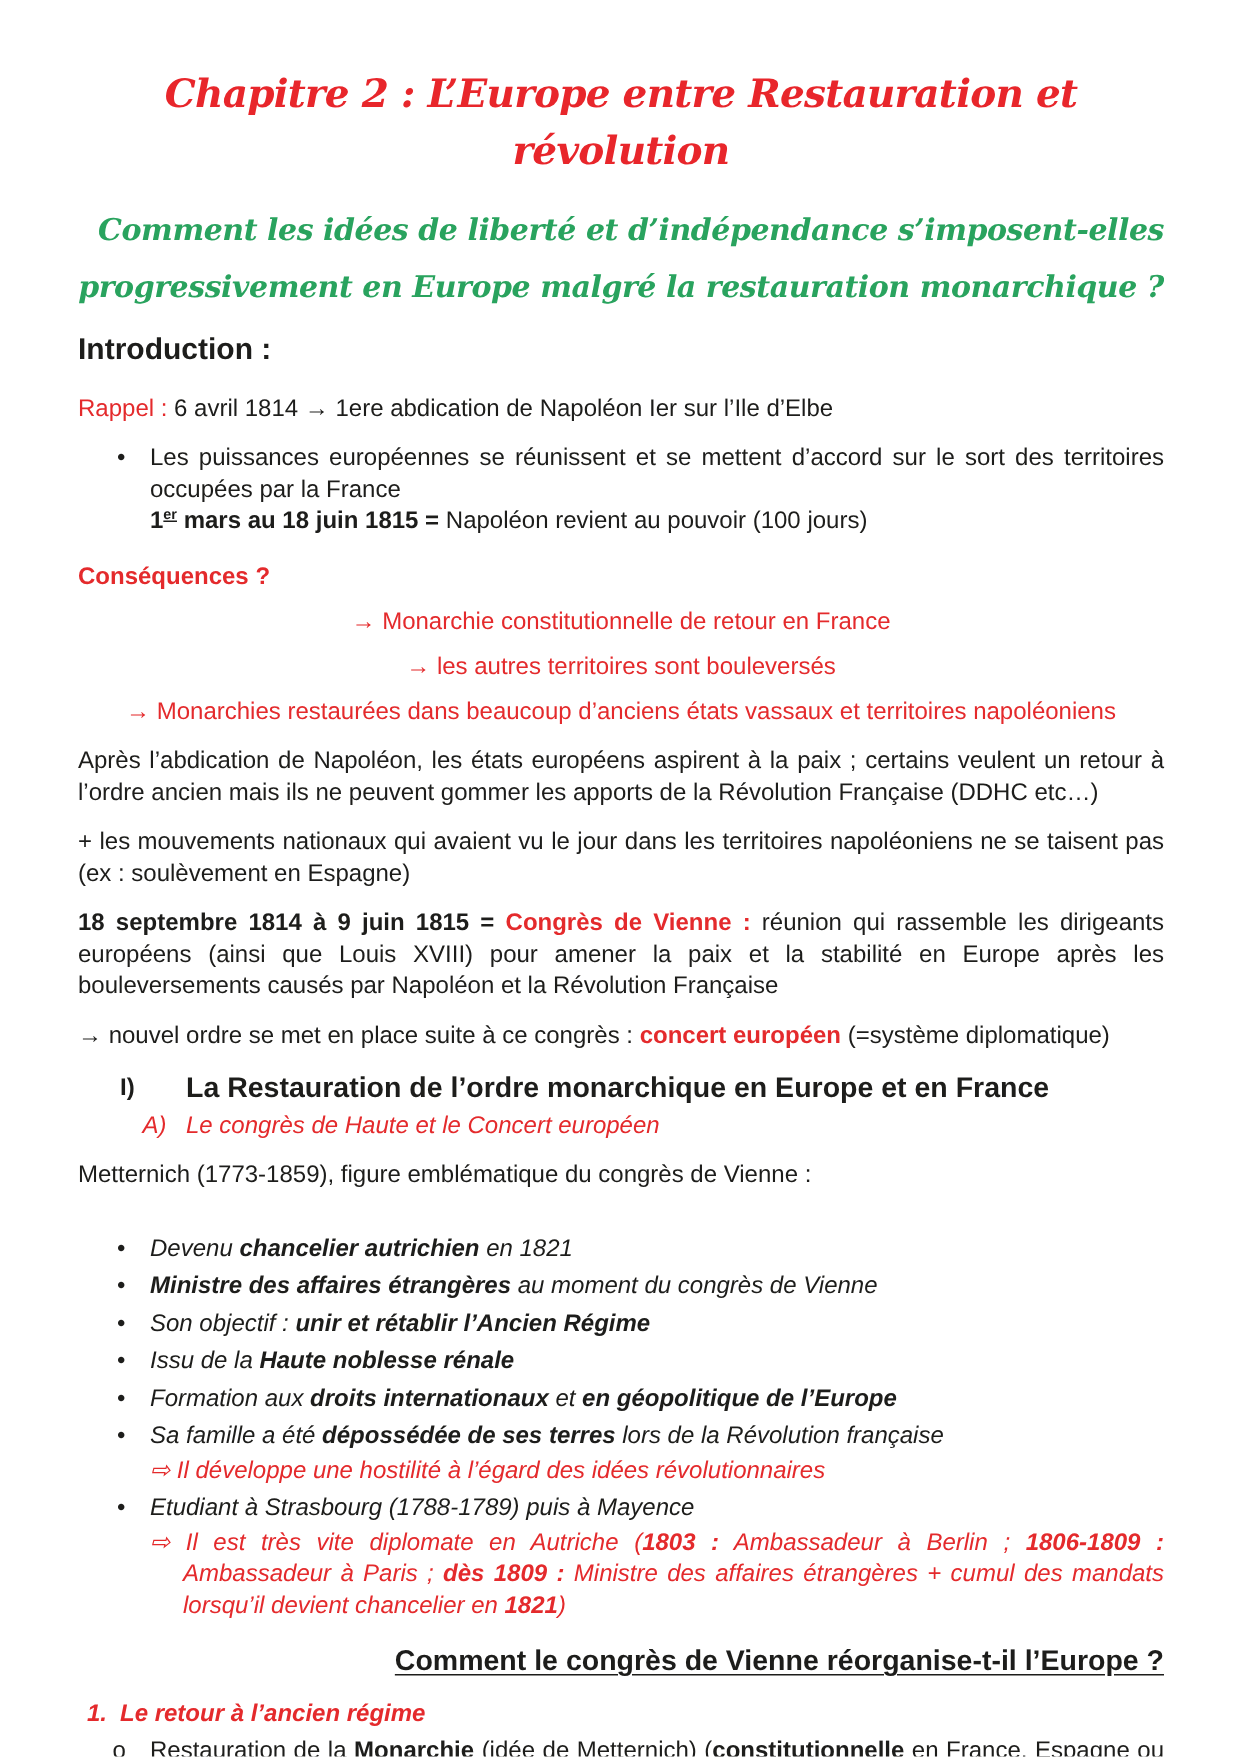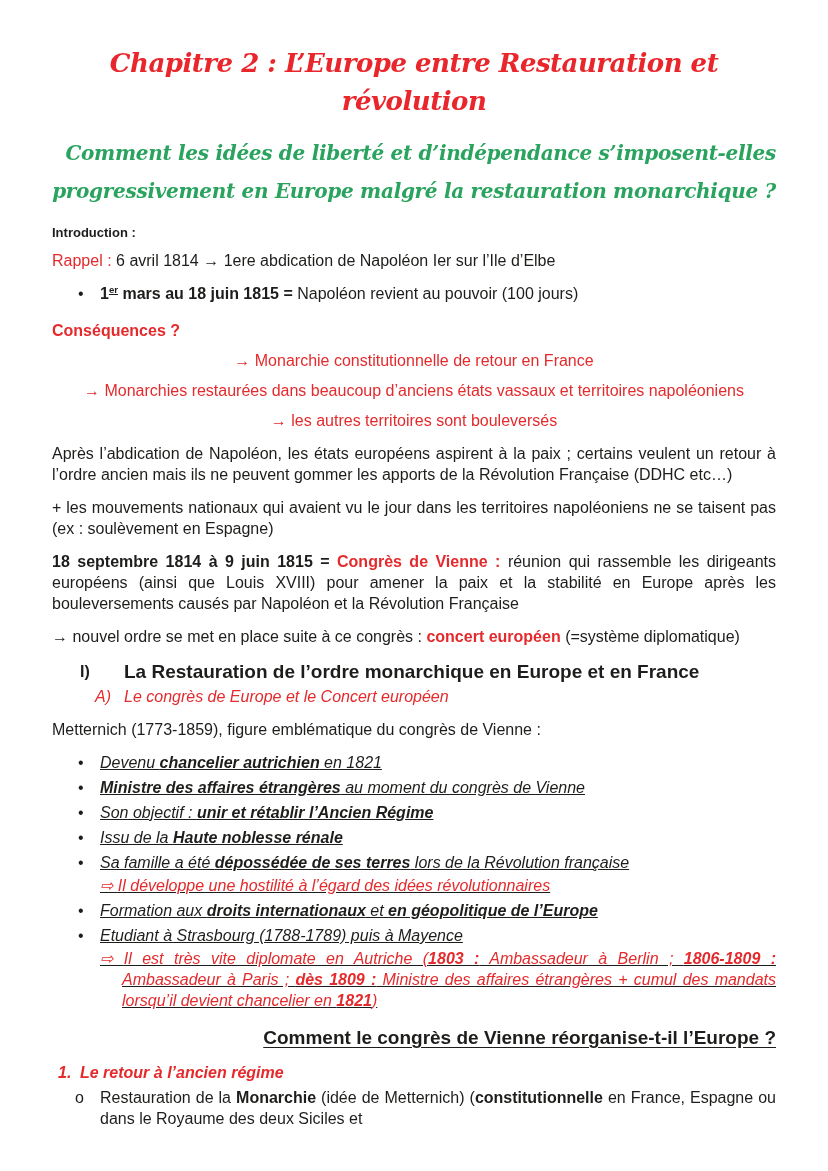--- a/index.html
+++ b/index.html
@@ -20,32 +20,32 @@
   .chapter-title{
     margin:0;text-align:center;color:var(--title_red);
     font-family:"DejaVu Serif",serif;font-style:italic;font-weight:700;
     font-size:26px;line-height:38px;letter-spacing:-0.5px;
   }
   .subtitle{
     margin-top:14px;text-align:right;color:var(--green);
     font-family:"DejaVu Serif",serif;font-style:italic;font-weight:700;
     font-size:20px;line-height:38px;letter-spacing:-0.3px;
   }
-  .h-intro{margin:10px 0 0;font-size:13px;line-height:26px;font-weight:700;}
+  .h-intro{margin:10px 0 0;font-size:20px;line-height:26px;font-weight:700;}
   p{margin:12px 0 0;}
-  .rappel{margin-top:4px;}
+  .rappel{margin-top:16px;}
   .h-red{margin-top:16px;color:var(--red);font-weight:700;}
   .red-line{margin-top:9px;color:var(--red);text-align:center;}
   .italic{}
   .justify{text-align:justify;}
 
   ul.disc-list{list-style:none;margin:12px 0 0;padding:0;}
   ul.disc-list li{position:relative;padding-left:48px;margin-bottom:4px;}
   ul.disc-list li::before{content:"\2022";position:absolute;left:26px;top:0;}
-  ul.disc-list.mett{margin-top:12px;text-decoration:underline;}
+  ul.disc-list.mett{margin-top:28px;}
 
   .sub-note{margin-top:2px;padding-left:22px;text-indent:-22px;color:var(--red);}
 
   .sect{display:flex;margin-top:12px;padding-left:28px;font-weight:700;font-size:19px;line-height:25px;}
   .sect-num{width:44px;flex:none;font-size:16px;}
   .subsect{display:flex;margin-top:2px;padding-left:43px;color:var(--red);font-style:italic;}
   .subsect-num{width:29px;flex:none;}
 
   .question{
     margin:14px 0 0;text-align:right;font-weight:700;font-size:19px;line-height:25px;
@@ -73,69 +73,70 @@
     <div>Comment les idées de liberté et d’indépendance s’imposent-elles</div>
     <div>progressivement en Europe malgré la restauration monarchique ?</div>
   </div>
 
   <h2 class="h-intro">Introduction :</h2>
 
   <p class="rappel"><span class="seg-r">Rappel :</span><span>  6 avril 1814 → 1ere abdication de Napoléon Ier sur l’Ile d’Elbe</span></p>
 
   <ul class="disc-list">
     <li>
+      <div class="justify"><span>Les puissances européennes se réunissent et se mettent d’accord sur le sort des territoires occupées par la France</span></div>
       <div><span class="seg-b">1</span><span class="seg-b seg-sup">er</span><span class="seg-b"> mars au 18 juin 1815 = </span><span>Napoléon revient au pouvoir (100 jours)</span></div>
     </li>
   </ul>
 
   <p class="h-red">Conséquences ?</p>
 
   <p class="red-line">→ Monarchie constitutionnelle de retour en France</p>
+  <p class="red-line">→ les autres territoires sont bouleversés</p>
   <p class="red-line">→ Monarchies restaurées dans beaucoup d’anciens états vassaux et territoires napoléoniens</p>
-  <p class="red-line">→ les autres territoires sont bouleversés</p>
 
   <p class="italic justify">Après l’abdication de Napoléon, les états européens aspirent à la paix ; certains veulent un retour à l’ordre ancien mais ils ne peuvent gommer les apports de la Révolution Française (DDHC etc…)</p>
 
   <p class="italic justify">+ les mouvements nationaux qui avaient vu le jour dans les territoires napoléoniens ne se taisent pas (ex :  soulèvement en Espagne)</p>
 
   <p class="justify"><span class="seg-b">18 septembre 1814 à 9 juin 1815 = </span><span class="seg-b seg-r">Congrès de Vienne : </span><span>réunion qui rassemble les dirigeants européens (ainsi que Louis XVIII) pour amener la paix et la stabilité en Europe après les bouleversements causés par Napoléon et la Révolution Française</span></p>
 
   <p><span>→ nouvel ordre se met en place suite à ce congrès : </span><span class="seg-b seg-r">concert européen</span><span> (=système diplomatique)</span></p>
 
   <div class="sect">
     <span class="sect-num">I)</span>
     <span class="sect-title">La Restauration de l’ordre monarchique en Europe et en France</span>
   </div>
 
   <div class="subsect">
     <span class="subsect-num">A)</span>
-    <span>Le congrès de Europe et le Concert européen</span>
+    <span>Le congrès de Haute et le Concert européen</span>
   </div>
 
   <p>Metternich (1773-1859), figure emblématique du congrès de Vienne :</p>
 
   <ul class="disc-list mett">
     <li>
       <div><span class="seg-i">Devenu </span><span class="seg-b seg-i">chancelier autrichien</span><span class="seg-i"> en 1821</span></div>
     </li>
     <li>
       <div><span class="seg-b seg-i">Ministre des affaires étrangères</span><span class="seg-i"> au moment du congrès de Vienne</span></div>
     </li>
     <li>
       <div><span class="seg-i">Son objectif : </span><span class="seg-b seg-i">unir et rétablir l’Ancien Régime</span></div>
     </li>
     <li>
       <div><span class="seg-i">Issu de la </span><span class="seg-b seg-i">Haute noblesse rénale</span></div>
     </li>
     <li>
+      <div><span class="seg-i">Formation aux </span><span class="seg-b seg-i">droits internationaux</span><span class="seg-i"> et </span><span class="seg-b seg-i">en géopolitique de l’Europe</span></div>
+    </li>
+    <li>
       <div><span class="seg-i">Sa famille a été </span><span class="seg-b seg-i">dépossédée de ses terres</span><span class="seg-i"> lors de la Révolution française</span></div>
       <div class="sub-note"><span class="seg-r seg-i">⇨ </span><span class="seg-r seg-i">Il développe une hostilité à l’égard des idées révolutionnaires</span></div>
-    </li>
-    <li>
-      <div><span class="seg-i">Formation aux </span><span class="seg-b seg-i">droits internationaux</span><span class="seg-i"> et </span><span class="seg-b seg-i">en géopolitique de l’Europe</span></div>
     </li>
     <li>
       <div><span class="seg-i">Etudiant à Strasbourg (1788-1789) puis à Mayence</span></div>
       <div class="sub-note justify"><span class="seg-r seg-i">⇨ </span><span class="seg-r seg-i">Il est très vite diplomate en Autriche (</span><span class="seg-b seg-r seg-i">1803 :</span><span class="seg-r seg-i"> Ambassadeur à Berlin ; </span><span class="seg-b seg-r seg-i">1806-1809 :</span><span class="seg-r seg-i"> Ambassadeur à Paris ; </span><span class="seg-b seg-r seg-i">dès 1809 :</span><span class="seg-r seg-i">  Ministre des affaires étrangères + cumul des mandats lorsqu’il devient chancelier en </span><span class="seg-b seg-r seg-i">1821</span><span class="seg-r seg-i">)</span></div>
     </li>
   </ul>
 
   <h3 class="question">Comment le congrès de Vienne réorganise-t-il l’Europe ?</h3>
 
   <div class="point1">

